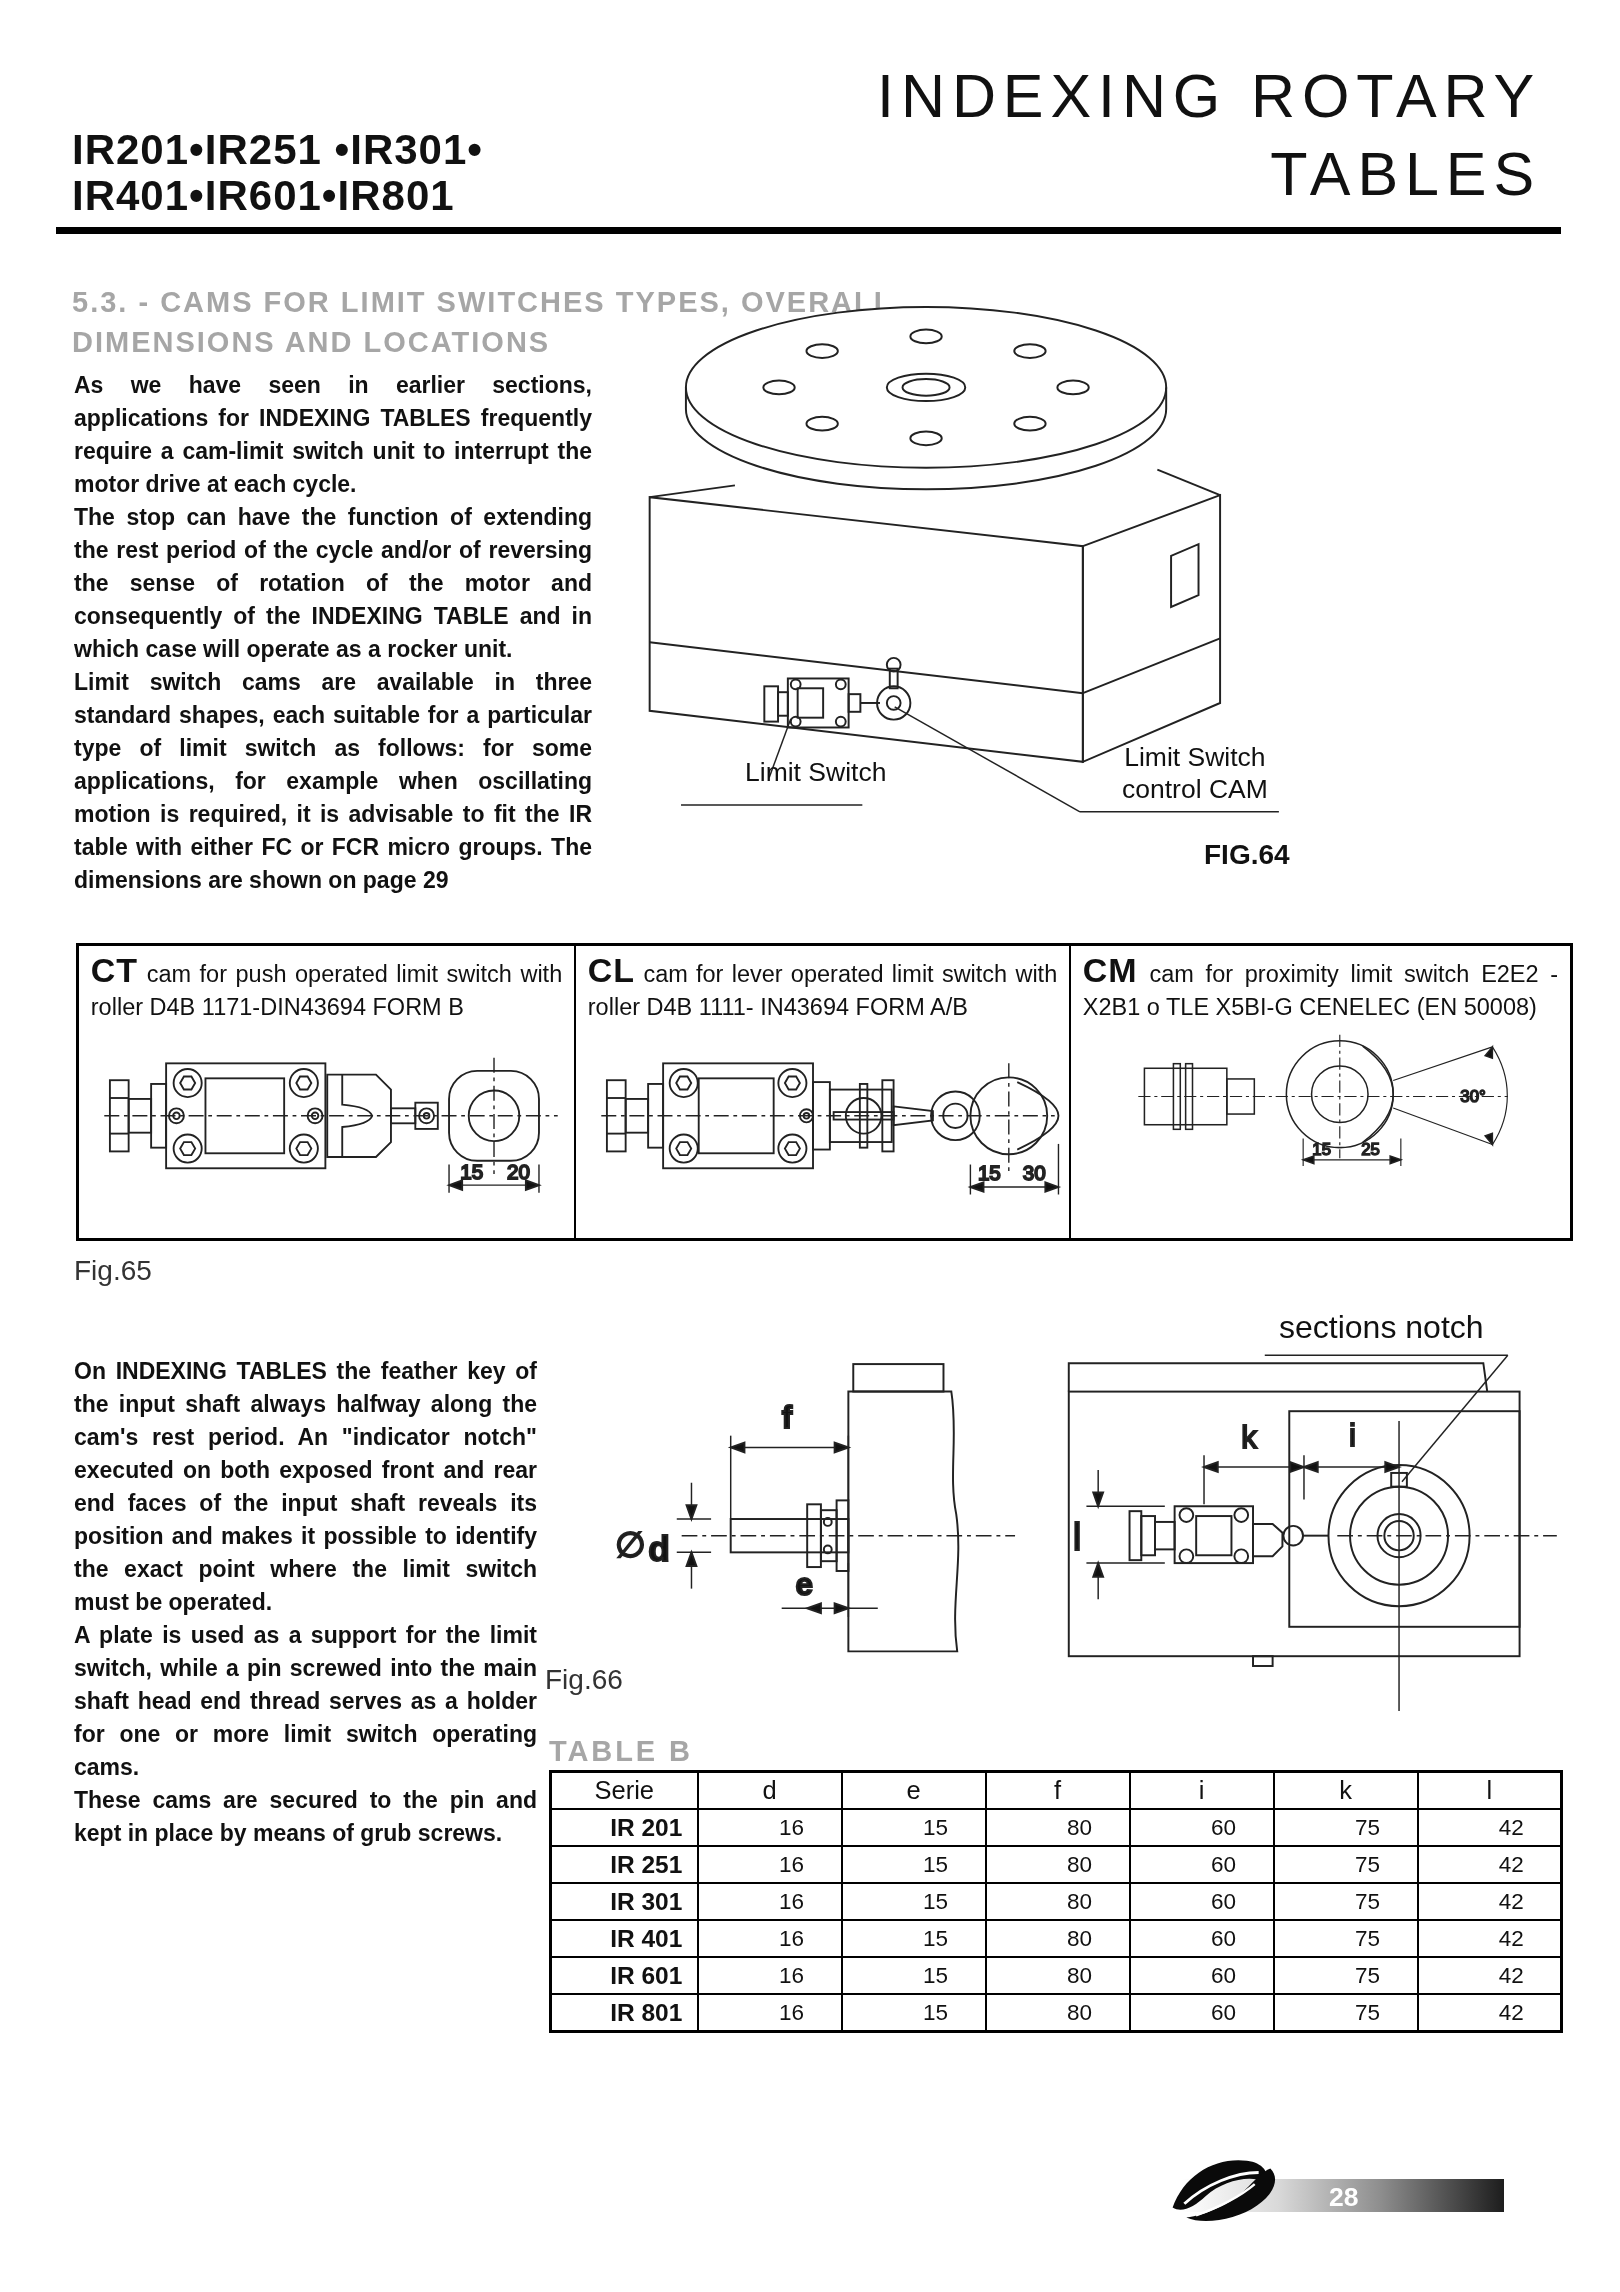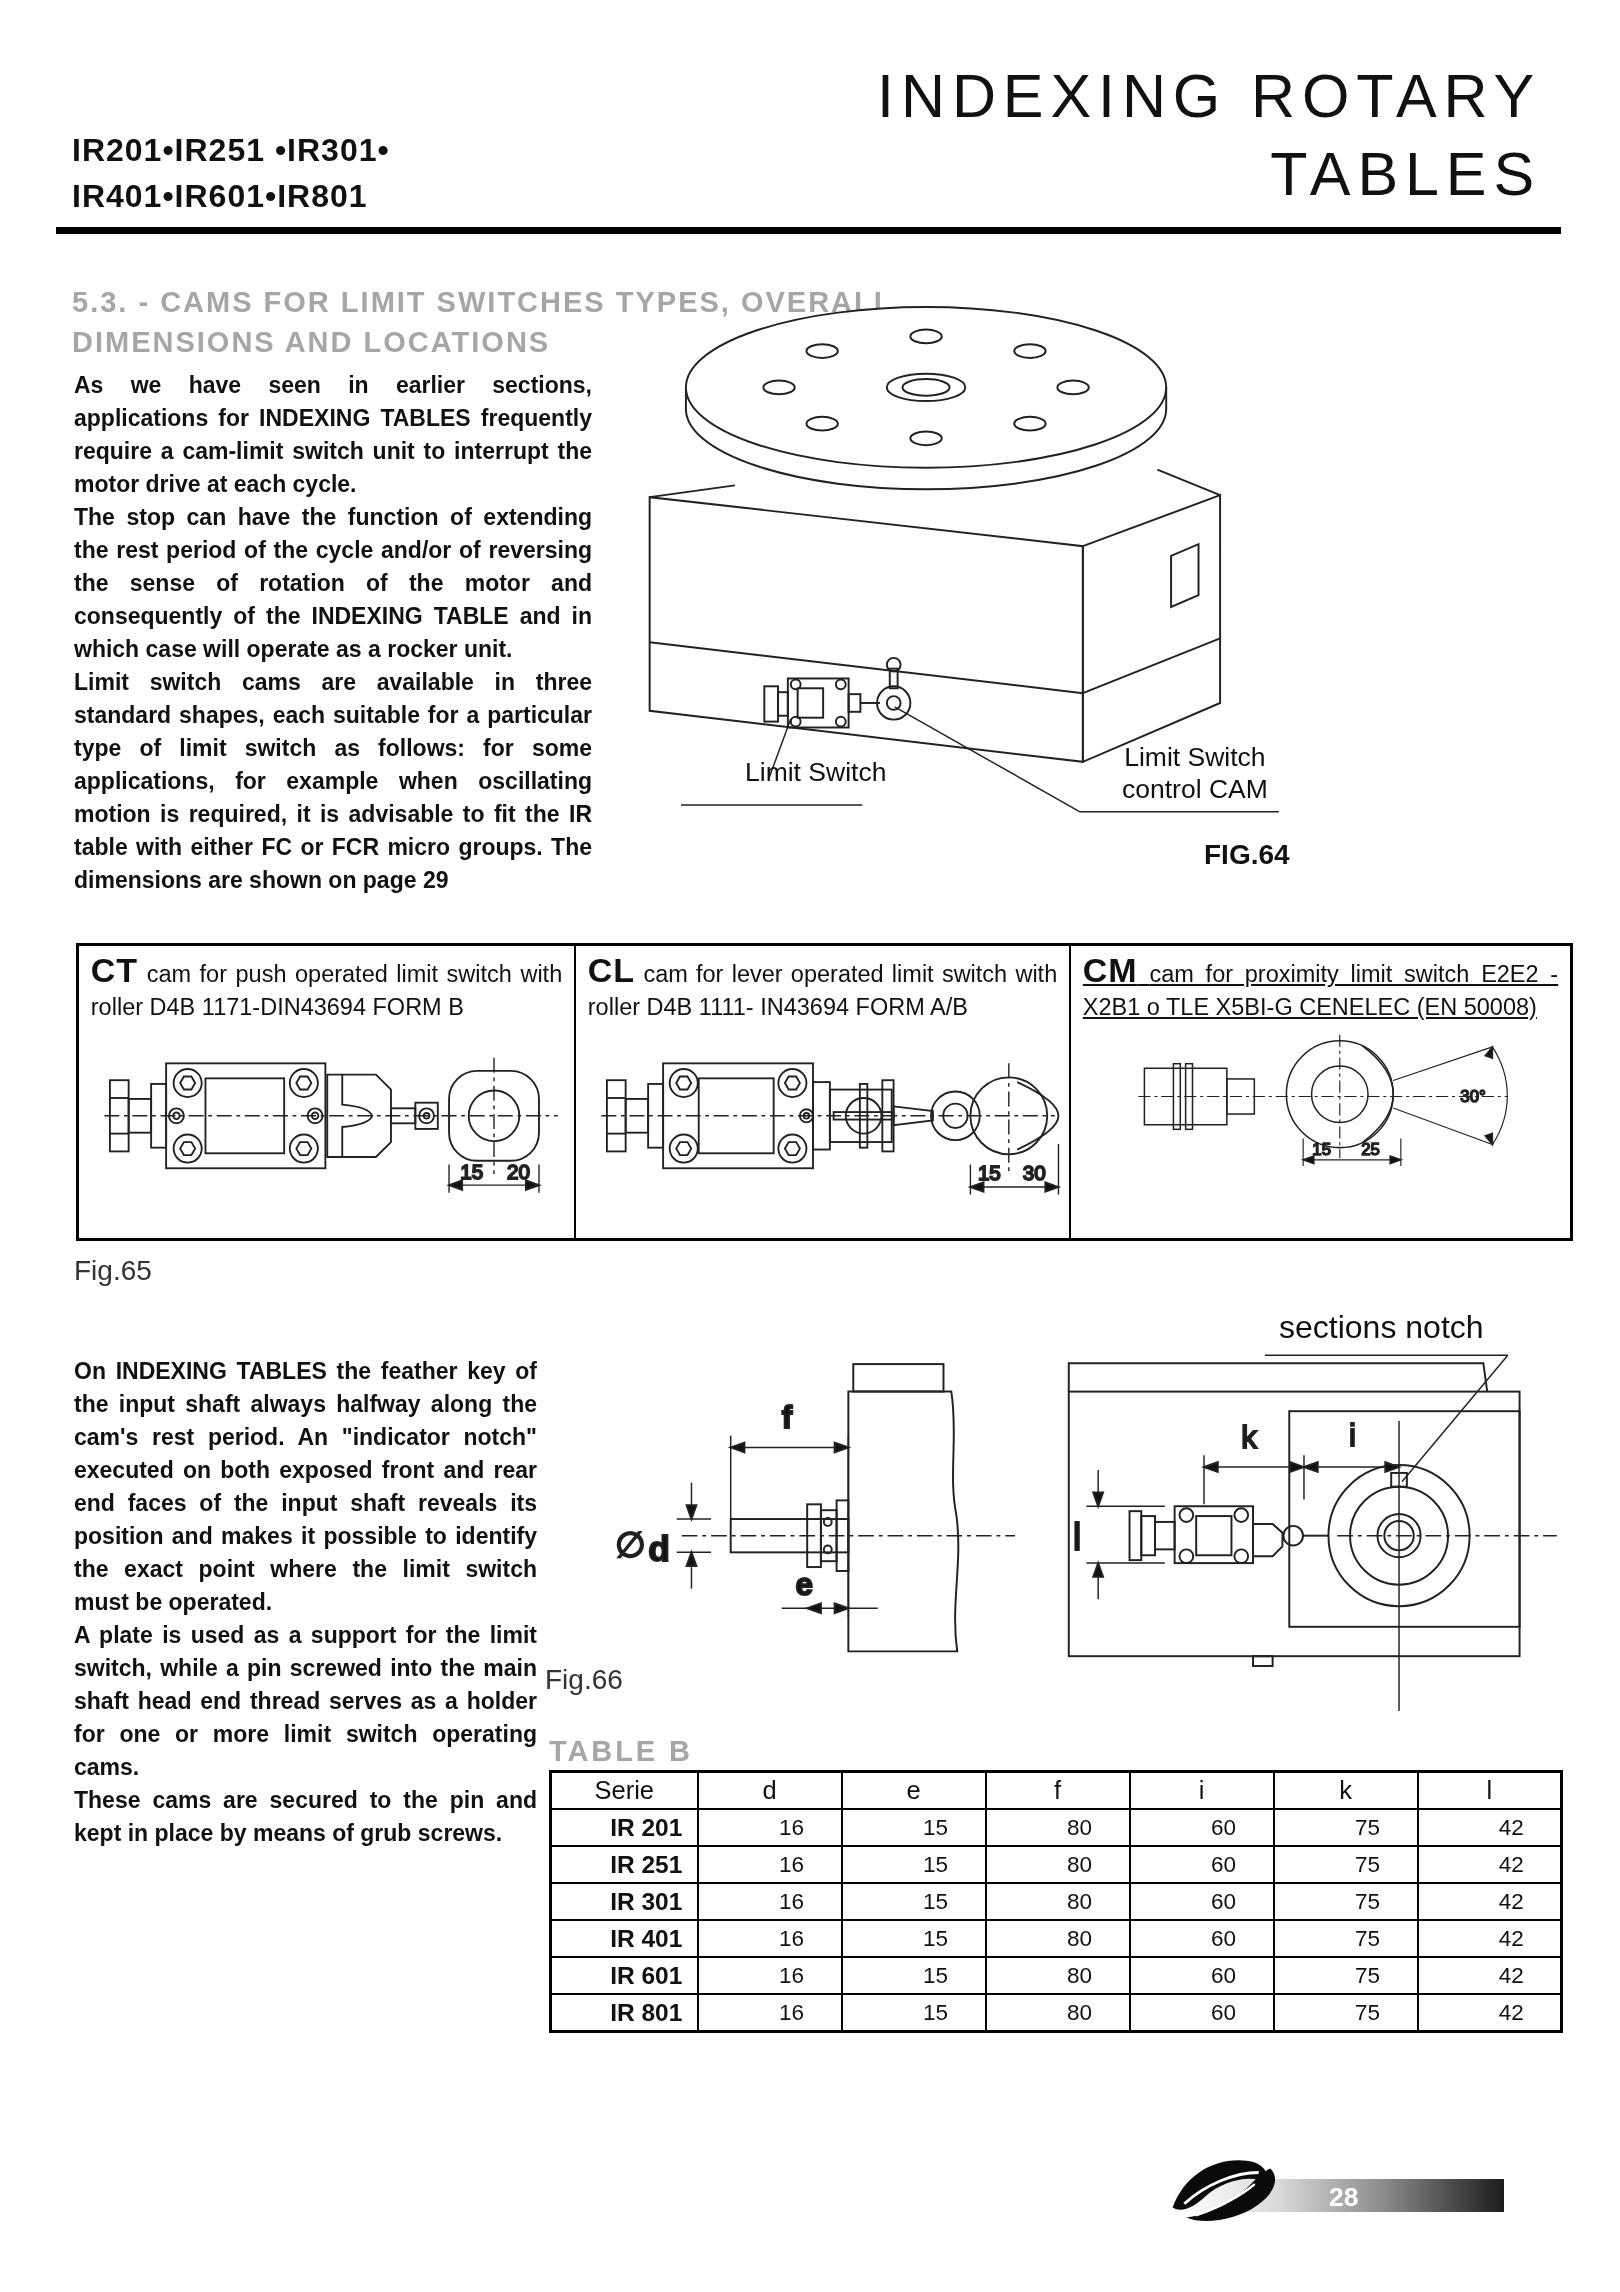--- a/index.html
+++ b/index.html
@@ -1,19 +1,19 @@
 <!DOCTYPE html>
 <html><head>
 <meta charset="utf-8">
 <style>
   html,body{margin:0;padding:0;background:#e9e9e9;}
   .page{position:relative;width:1620px;height:2293px;background:#ffffff;
         font-family:"Liberation Sans",sans-serif;color:#111;overflow:hidden;}
   .abs{position:absolute;}
-  .models{font-size:32px;font-weight:bold;letter-spacing:1px;line-height:46px;}
+  .models{font-size:42px;font-weight:bold;letter-spacing:1px;line-height:46px;}
   .doc-title{text-align:right;font-size:61px;letter-spacing:6.9px;line-height:78px;font-weight:normal;}
   .rule{background:#000;}
   .sec-heading{font-size:29px;font-weight:bold;color:#a6a6a6;letter-spacing:2px;line-height:40px;width:990px;}
   .bodytext{font-size:23px;line-height:33px;font-weight:bold;text-align:justify;}
   .bodytext p{margin:0;}
   .figlabel{font-size:26.5px;color:#111;}
   .figcaption{font-size:28px;color:#333;}
   .figcaption-bold{font-size:28px;font-weight:bold;color:#111;}
   .fig65-box{border:3.9px solid #000;display:flex;box-sizing:border-box;}
   .fig65-cell{box-sizing:border-box;padding:7.8px 11.8px 3.9px 11.8px;}
@@ -202,21 +202,21 @@
         <line x1="402" y1="150" x2="402" y2="182" stroke-width="1.5"></line>
         <line x1="496" y1="128" x2="496" y2="182" stroke-width="1.5"></line>
         <line x1="402" y1="174" x2="496" y2="174" stroke-width="1.5"></line>
         <use href="#arB" transform="translate(402,174)" fill="#111"></use>
         <use href="#arB" transform="translate(496,174) rotate(180)" fill="#111"></use>
         <text class="dimnum" x="410" y="167">15</text>
         <text class="dimnum" x="458" y="167">30</text>
       </svg>
     </div>
 
-    <div class="fig65-cell" style="width:501px;text-decoration:underline;">
+    <div class="fig65-cell" style="width:501px;">
       <div class="cellhead">
         <span class="code">CM</span>
         <span>cam for proximity limit switch E2E2 - X2B1 o TLE X5BI-G CENELEC (EN 50008)</span>
       </div>
       <svg width="480" height="145" viewBox="0 0 500 190" stroke="#222" fill="none" stroke-width="2">
         <defs>
             <path id="arC" d="M0,0 L14,5 L14,-5 Z"></path>
           </defs>
         <line x1="8" y1="95" x2="492" y2="95" stroke-dasharray="16 5 4 5" stroke-width="1.5"></line>
         <rect x="16" y="58" width="108" height="74"></rect>

